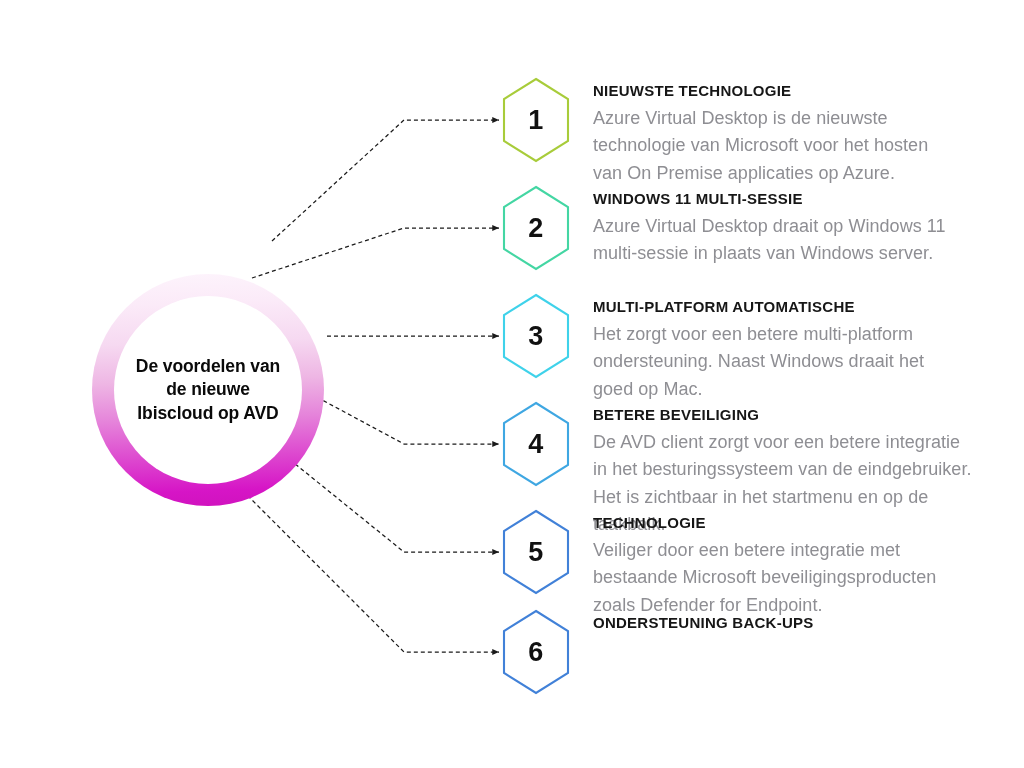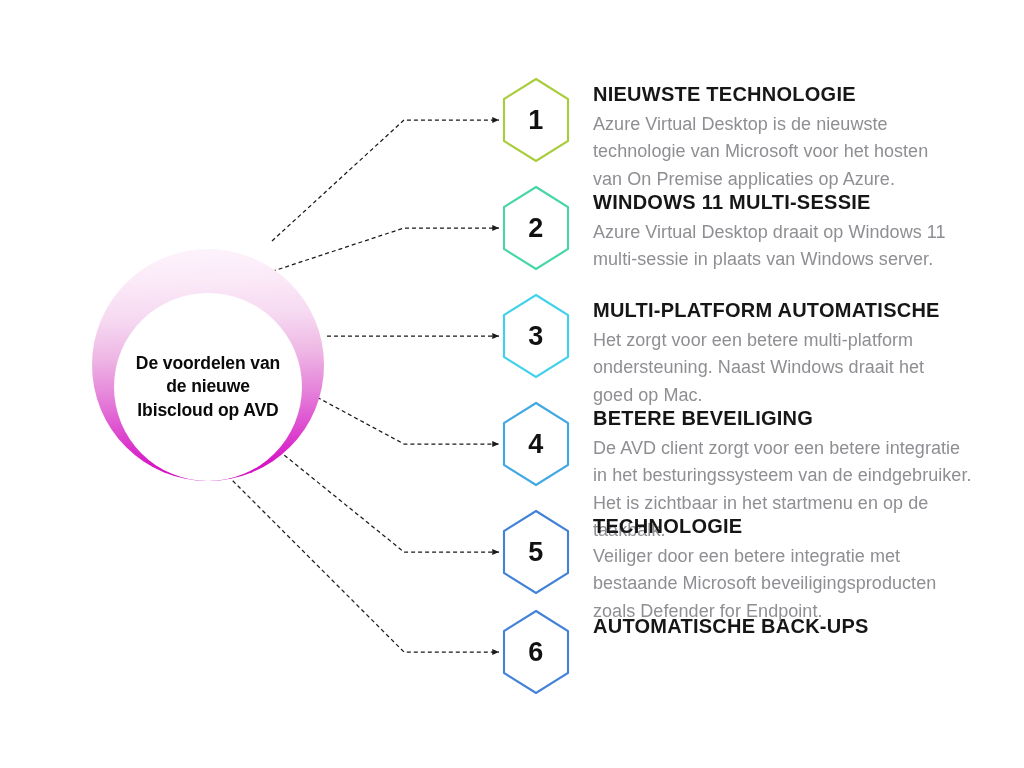--- a/index.html
+++ b/index.html
@@ -11,34 +11,34 @@
   }
   #stage {
     position:relative;
     width:1024px; height:768px;
     background:#ffffff;
   }
 
   
   #hub {
     position:absolute;
-    left:92px; top:249px;
+    left:92px; top:274px;
     width:232px; height:232px;
     border-radius:50%;
     background:linear-gradient(178deg,
         #fdf4fc 0%,
         #fbeaf8 14%,
         #f6d9f1 30%,
         #eeb6e4 46%,
         #e583da 62%,
         #dd48cf 78%,
         #d615c6 92%,
         #cf12bd 100%);
     display:flex;
-    align-items:flex-end;
+    align-items:center;
     justify-content:center;
   }
   #hub-inner {
     width:188px; height:188px;
     border-radius:50%;
     background:#ffffff;
     display:flex;
     align-items:center;
     justify-content:center;
   }
@@ -79,21 +79,21 @@
     font-size:27px;
     font-weight:bold;
     color:#111111;
     letter-spacing:0.3px;
   }
   .textcol {
     margin-left:22px;
     padding-top:5px;
   }
   .item-title {
-    font-size:20px;
+    font-size:15px;
     font-weight:bold;
     color:#161616;
     letter-spacing:0.25px;
     line-height:1.2;
     white-space:nowrap;
   }
   .item-body {
     margin-top:5px;
     font-size:18px;
     color:#8e8e93;
@@ -207,17 +207,17 @@
   </div>
 
   <div class="item" style="left:501px; top:609px;">
     <div class="hexwrap">
       <svg width="70" height="86" viewBox="0 0 70 86" xmlns="http://www.w3.org/2000/svg">
         <polygon points="35,2 67,22 67,64 35,84 3,64 3,22" fill="none" stroke="#4181d8" stroke-width="2.1"></polygon>
       </svg>
       <div class="hexnum">6</div>
     </div>
     <div class="textcol">
-      <div class="item-title">AUTOMATISCHE BACK-UPS</div>
+      <div class="item-title">ONDERSTEUNING BACK-UPS</div>
     </div>
   </div>
 
 </div>
 
 </body></html>

